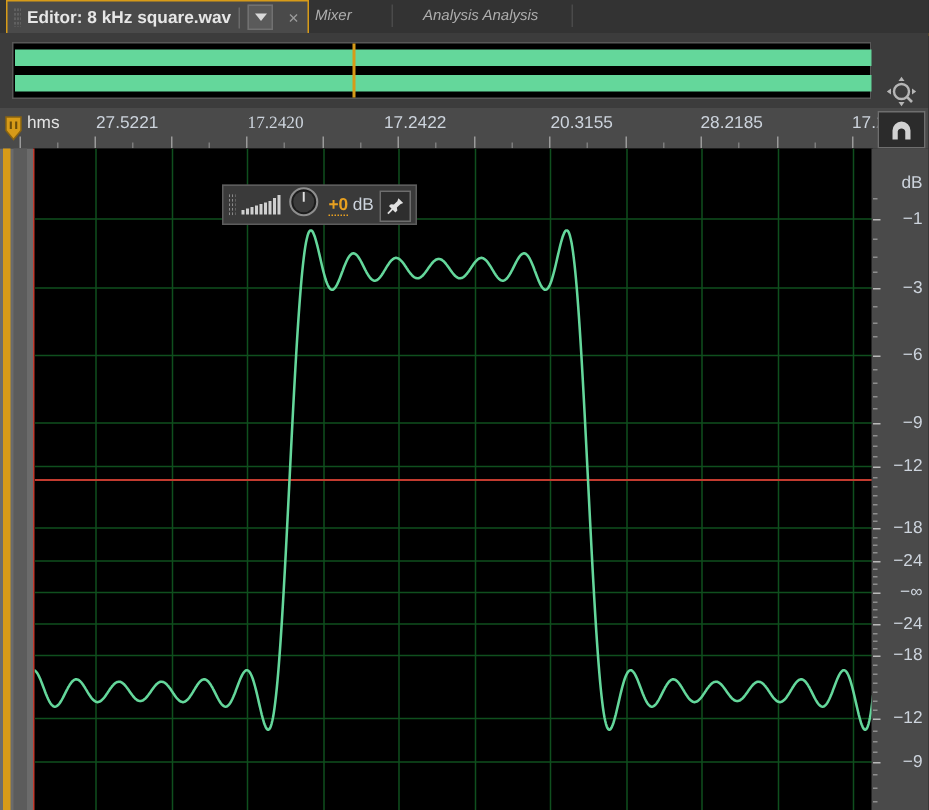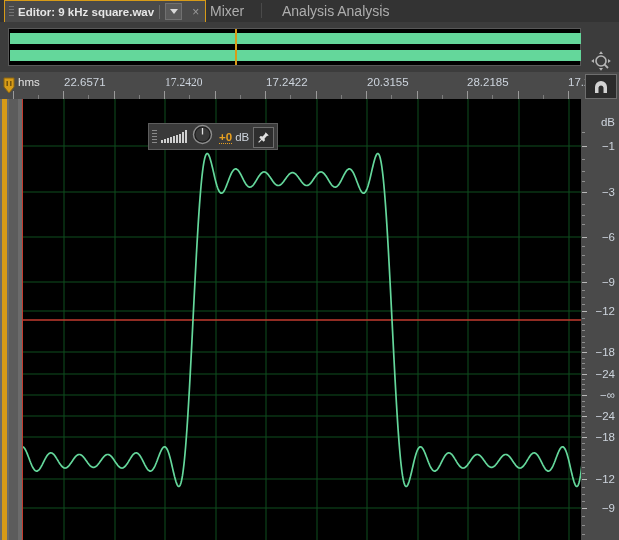--- a/index.html
+++ b/index.html
@@ -19,21 +19,21 @@
         background-image:radial-gradient(#7d7d7d 40%,transparent 41%);
         background-size:2px 3px;opacity:.85;}
   .tab-title{font-size:11.5px;color:#e6e6e6;font-weight:bold;white-space:nowrap;}
   .tab-div{width:1px;height:14px;background:#6a6a6a;margin:0 5px;}
   .caret{width:0;height:0;border-left:4px solid transparent;
          border-right:4px solid transparent;border-top:5px solid #d9d9d9;}
   .tab-dd{display:flex;align-items:center;justify-content:center;
           width:15px;height:15px;background:#5a5a5a;border:1px solid #717171;}
   .tab-close{margin-left:6px;font-size:12px;color:#9a9a9a;line-height:1;
              padding:0 4px;}
-  .tab-plain{color:#aeaeae;font-size:14px;padding:0 16px;height:21px;}
+  .tab-plain{color:#aeaeae;font-size:10px;padding:0 16px;height:21px;font-style:italic;}
   #tab-mixer{left:194px;}
   #tab-freq{left:266px;}
   .tsep{position:absolute;top:3px;width:1px;height:15px;background:#4a4a4a;}
 
   
   #overview-wrap{position:absolute;left:0;top:22px;width:619px;height:50px;
                  background:#3c3c3c;}
   #overview{position:absolute;left:8px;top:6px;width:573px;height:38px;
             background:#000;border:1px solid #585858;box-sizing:border-box;}
   .ovband{position:absolute;left:1px;width:571px;height:11px;background:#64d79b;}
@@ -99,21 +99,21 @@
 
 <div id="app">
 
   <div id="tabbar">
     <div class="tsep" style="left:189px;"></div>
     <div class="tsep" style="left:261px;"></div>
     <div class="tsep" style="left:381px;"></div>
 
     <div class="tab" id="tab-editor">
       <span class="grip"></span>
-      <span class="tab-title">Editor: 9 kHz square.wav</span>
+      <span class="tab-title">Editor: 8 kHz square.wav</span>
       <span class="tab-div"></span>
       <span class="tab-dd">
         <span class="caret"></span>
       </span>
       <span class="tab-close">×</span>
     </div>
 
     <div class="tab tab-plain" id="tab-mixer">
       <span>Mixer</span>
     </div>
@@ -135,23 +135,23 @@
         <path d="M13 3.2 L15 6 L11 6 Z" fill="#b6b6b6"></path>
         <path d="M13 22.8 L15 20 L11 20 Z" fill="#b6b6b6"></path>
         <path d="M3.2 13 L6 11 L6 15 Z" fill="#b6b6b6"></path>
         <path d="M22.8 13 L20 11 L20 15 Z" fill="#b6b6b6"></path>
       </svg>
     </div>
   </div>
 
   <div id="ruler">
     <div id="ruler-inner">
-        <div class="rlabel" style="left: 64px;">22.6571</div>
+        <div class="rlabel" style="left: 64px;">27.5221</div>
         <div class="rlabel" style="left: 165px; font-family: Liberation Serif, serif;">17.2420</div>
-        <div class="rlabel" style="left: 266px;">17.2422</div>
+        <div class="rlabel" style="left: 256px;">17.2422</div>
         <div class="rlabel" style="left: 367px;">20.3155</div>
         <div class="rlabel" style="left: 467px;">28.2185</div>
         <div class="rlabel" style="left: 568px;">17.2428</div>
         <div class="rtick maj" style="left: 13px;"></div>
         <div class="rtick maj" style="left: 63px;"></div>
         <div class="rtick maj" style="left: 114px;"></div>
         <div class="rtick maj" style="left: 164px;"></div>
         <div class="rtick maj" style="left: 215px;"></div>
         <div class="rtick maj" style="left: 265px;"></div>
         <div class="rtick maj" style="left: 316px;"></div>

